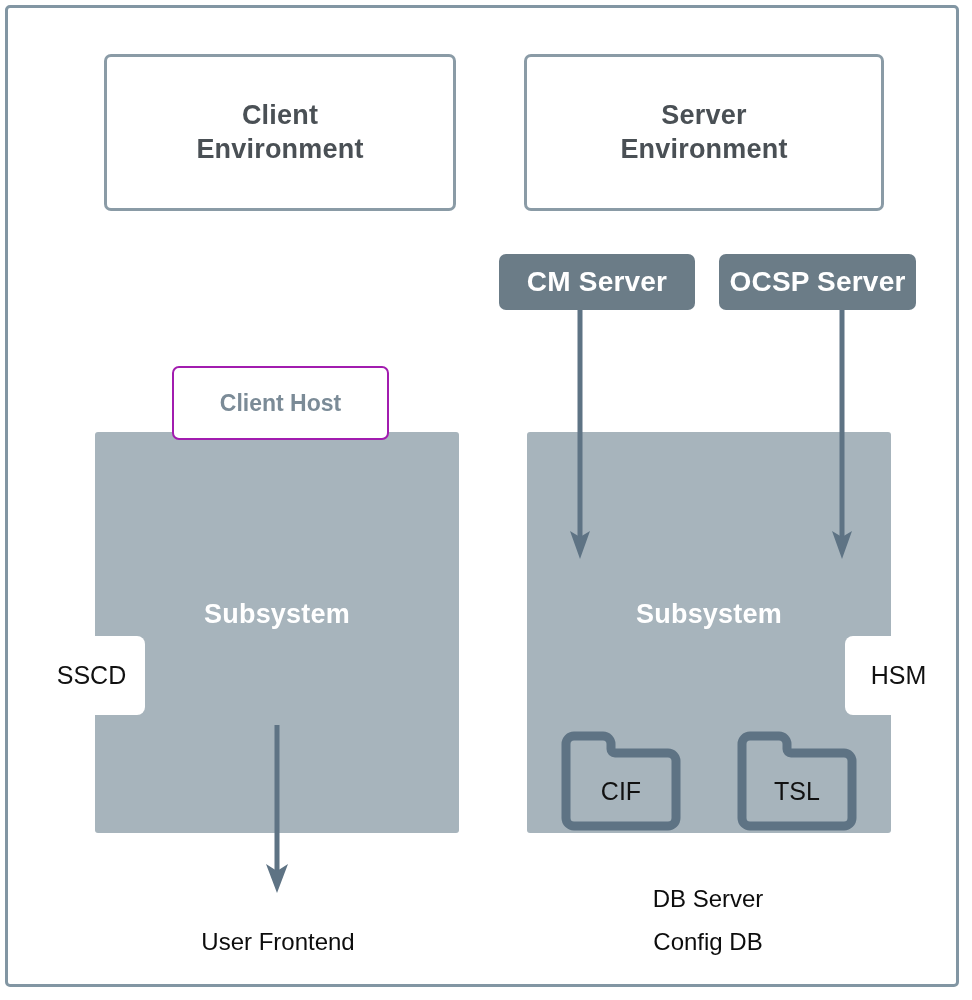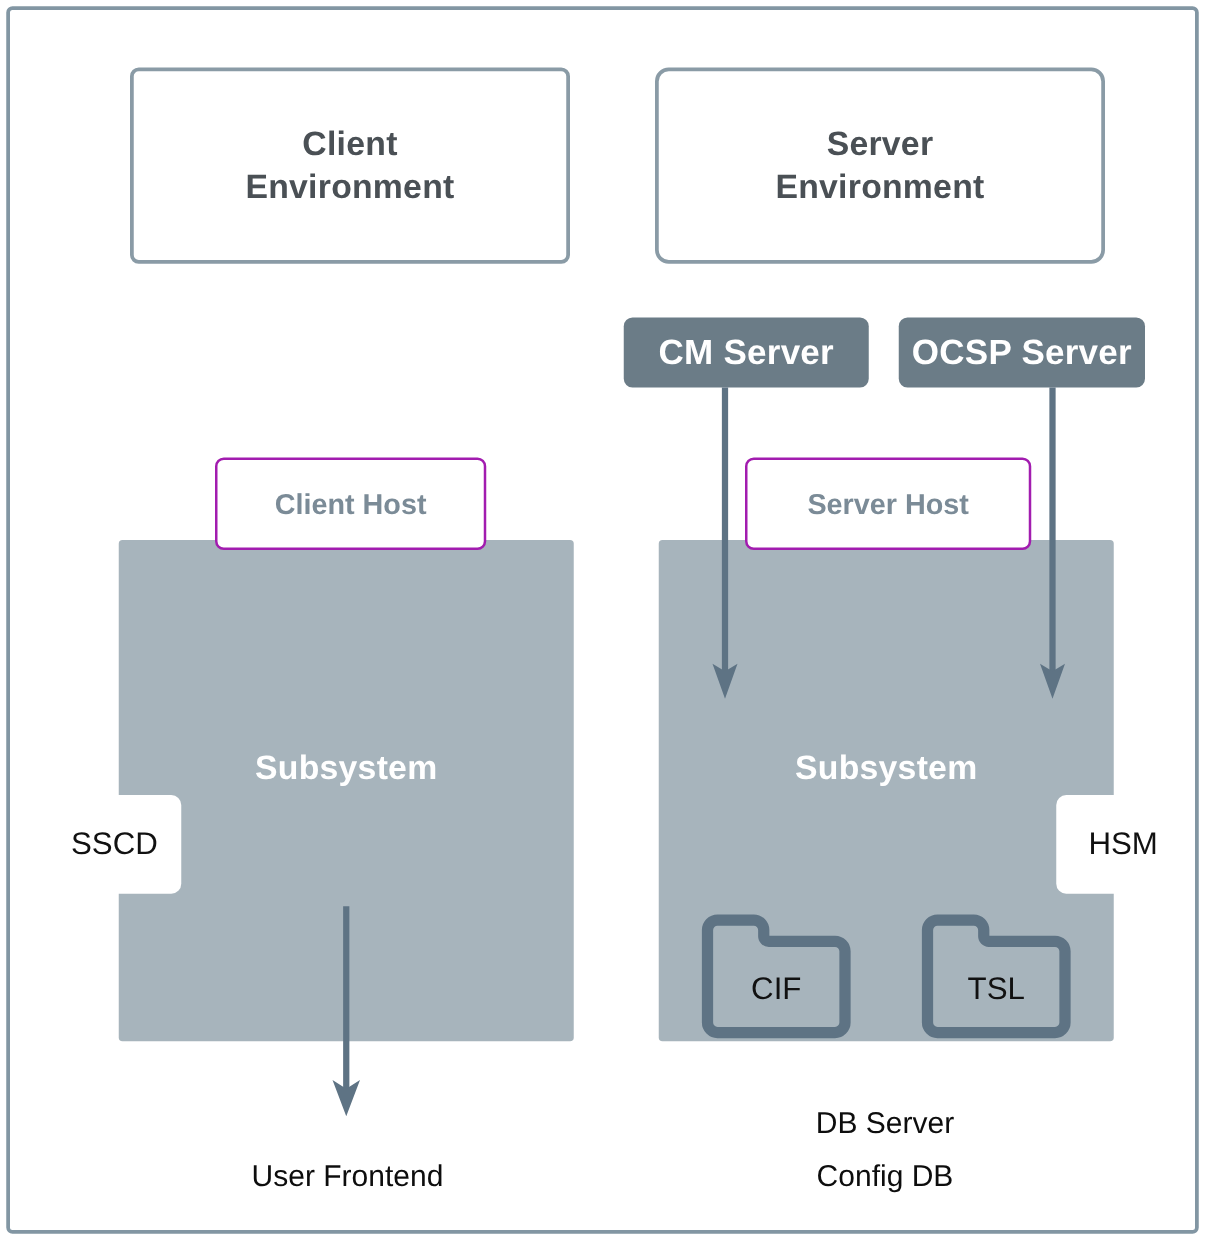--- a/index.html
+++ b/index.html
@@ -40,21 +40,21 @@
     justify-content: center;
     text-align: center;
     color: #4a5055;
     font-weight: bold;
     font-size: 27px;
     line-height: 1.25;
     font-stretch: condensed;
     letter-spacing: 0.2px;
   }
   #env-client { left: 104px; top: 54px; width: 352px; height: 157px; }
-  #env-server { left: 524px; top: 54px; width: 360px; height: 157px; border-radius: 11px; }
+  #env-server { left: 524px; top: 54px; width: 360px; height: 157px; }
 
   
   .server-pill {
     position: absolute;
     box-sizing: border-box;
     background: #6b7c87;
     border-radius: 7px;
     display: flex;
     align-items: center;
     justify-content: center;
@@ -195,21 +195,20 @@
     <div>
       <div>Server</div>
       <div>Environment</div>
     </div>
   </div>
 
   <div class="server-pill" id="pill-cm">CM Server</div>
   <div class="server-pill" id="pill-ocsp">OCSP Server</div>
 
   <div class="host-box" id="host-client">Client Host</div>
-  <div class="host-box" id="host-server">Server Host</div>
 
   <div class="subsystem" id="sub-operations"></div>
   <div class="subsystem" id="sub-management"></div>
 
   <div class="subsystem-label" id="label-operations">
     <div>Subsystem</div>
   </div>
 
   <div class="subsystem-label" id="label-management">
     <div>Subsystem</div>

